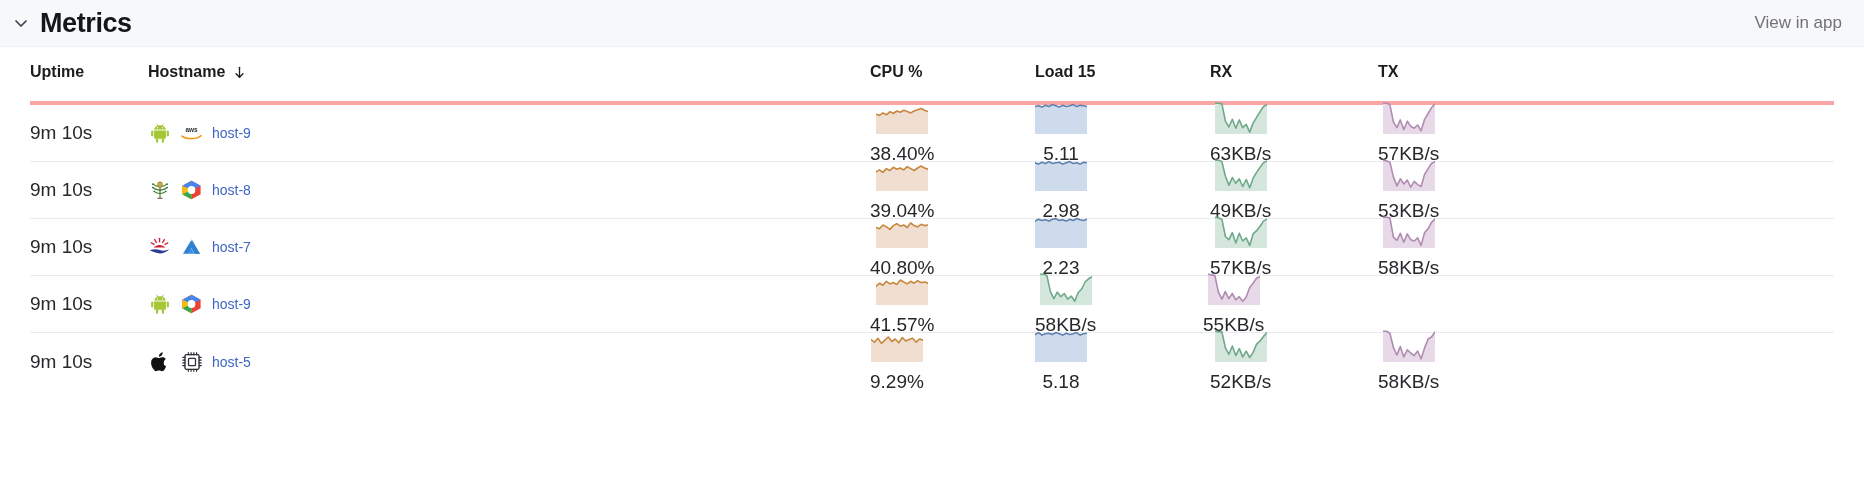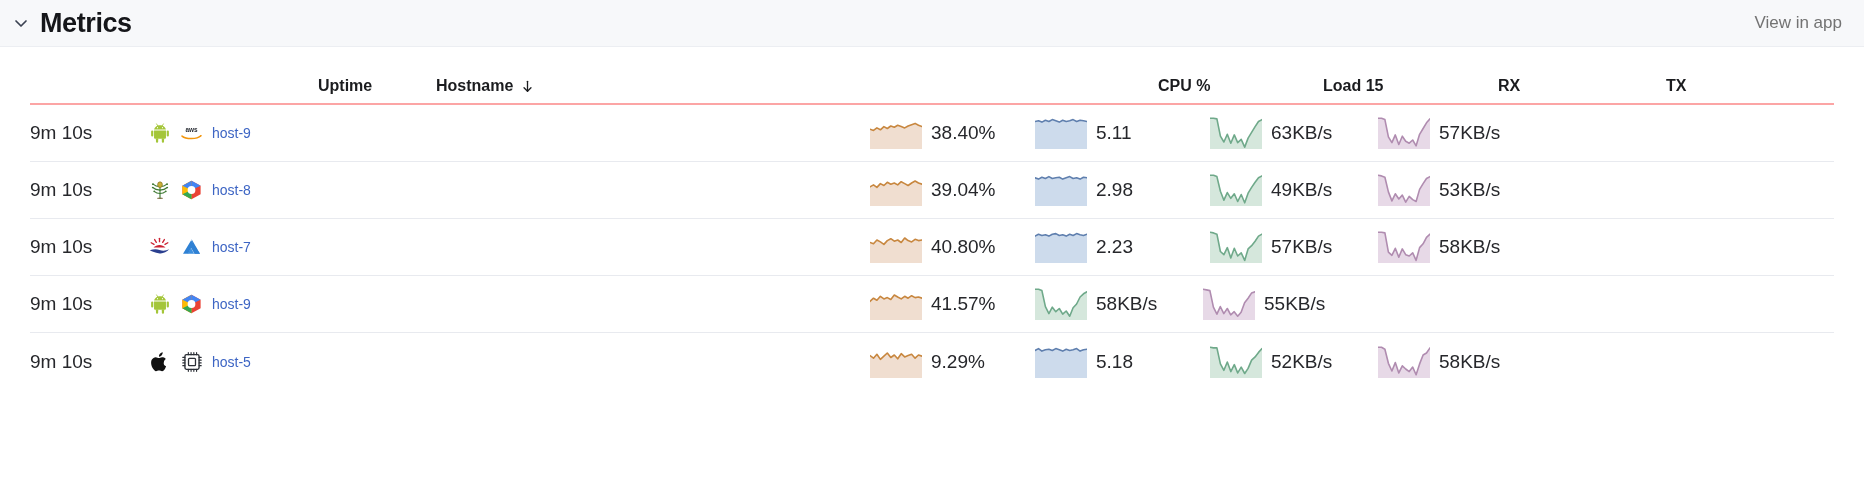--- a/index.html
+++ b/index.html
@@ -45,23 +45,22 @@
     white-space: nowrap;
     cursor: pointer;
   }
 
   
   .table { width: 100%; padding: 0 30px; }
   .thead {
     display: flex;
     align-items: flex-end;
     height: 58px;
-    padding-bottom: 8px;
-    border-bottom: 2px solid #fca5a5;
-    justify-content: flex-end;
+    padding-bottom: 20px;
+    border-bottom: 4px solid #fca5a5;
   }
   .trow {
     display: flex;
     align-items: center;
     height: 57px;
     border-bottom: 1px solid #e8eaef;
   }
   .trow:last-child { border-bottom: none; }
 
   .th {
@@ -98,21 +97,21 @@
     cursor: pointer;
   }
   .os-ico, .cloud-ico {
     width: 23px; height: 23px;
     display: inline-flex; align-items: center; justify-content: center;
     flex: 0 0 auto;
   }
   .os-ico svg, .cloud-ico svg { display: block; }
 
   
-  .metric { display: flex; align-items: center; gap: 9px; }
+  .metric { display: flex; align-items: center; gap: 9px; flex-direction: column; }
   .spark { width: 52px; height: 32px; flex: 0 0 52px; display:block; }
   .mval { font-size: 19px; color: #26272b; }
 </style>
 </head>
 <body>
 
 <div class="panel">
 
   <div class="panel-header">
     <span class="chev">

